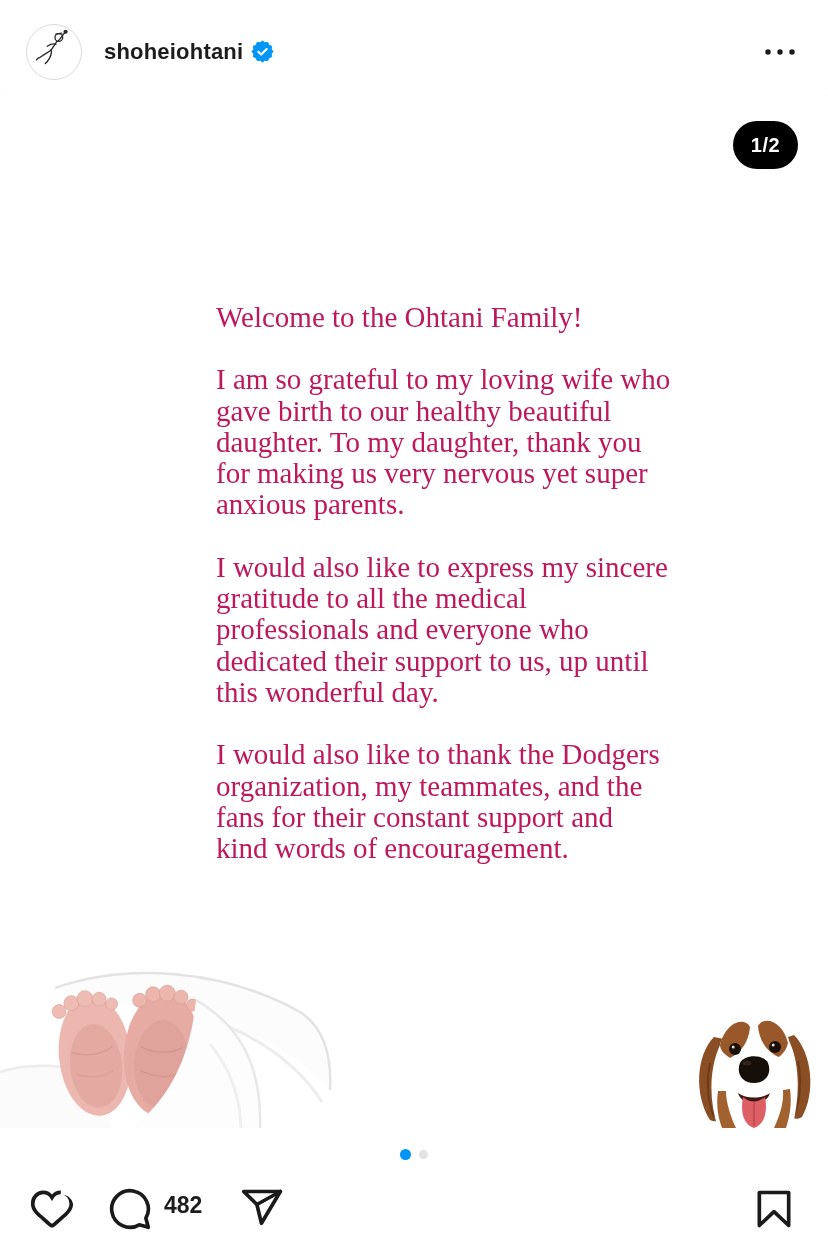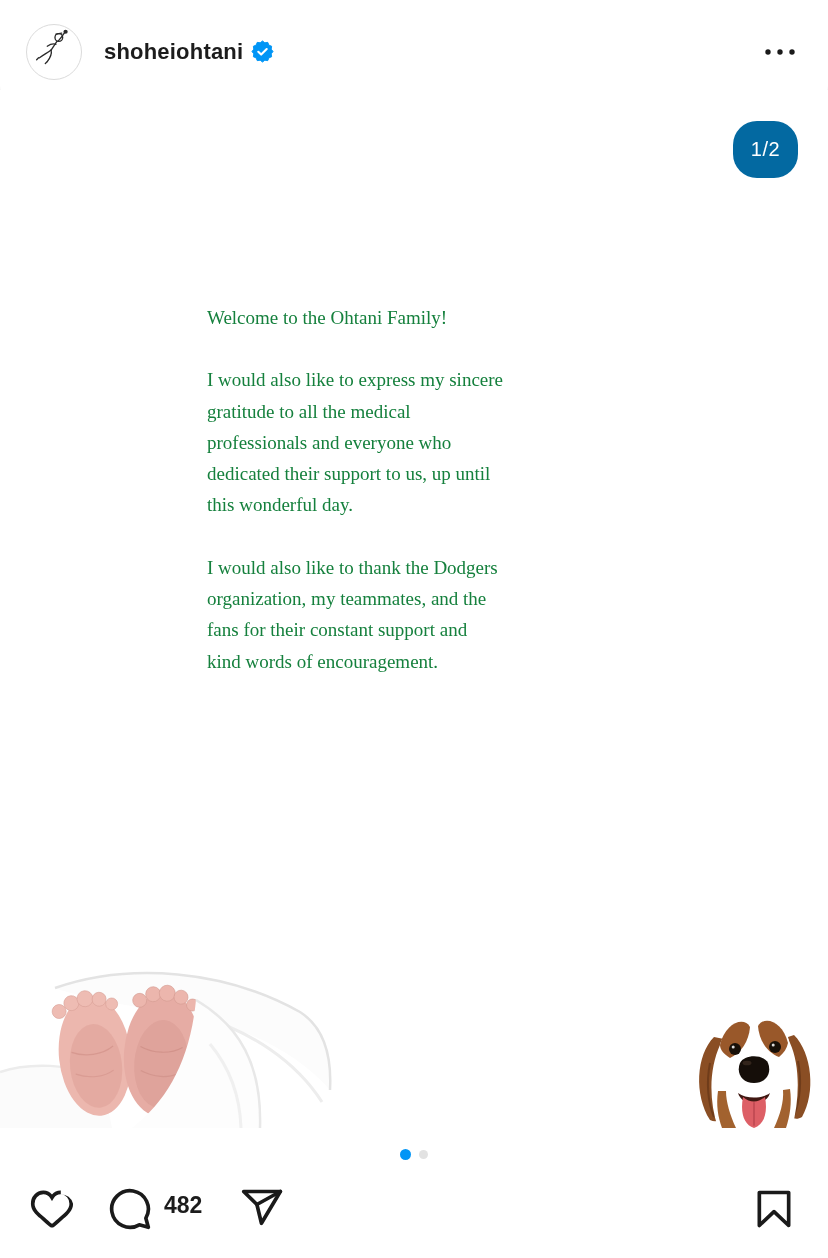--- a/index.html
+++ b/index.html
@@ -30,29 +30,29 @@
   .verified { margin-left:8px; display:flex; align-items:center; }
   .more-btn { margin-left:auto; display:flex; align-items:center; padding:6px; cursor:pointer; }
 
   
   .media {
     position:absolute; top:90px; left:0; width:828px; height:1038px;
     background:#fff; overflow:hidden;
   }
   .page-pill {
     position:absolute; top:31px; right:30px;
-    width:65px; height:57px; border-radius:24px;
-    background:#0369a1; color:#fff;
+    width:65px; height:48px; border-radius:24px;
+    background:#000000; color:#fff;
     display:flex; align-items:center; justify-content:center;
-    font-size:20px; font-weight:400; letter-spacing:.5px;
+    font-size:20px; font-weight:700; letter-spacing:.5px;
   }
   .letter {
-    position:absolute; left:207px; top:212px; width:440px;
+    position:absolute; left:216px; top:212px; width:440px;
     font-family:"Liberation Serif","DejaVu Serif",serif;
-    font-size:19px; line-height:31.3px; color:#15803d;
+    font-size:29px; line-height:31.3px; color:#be185d;
   }
   .letter .para { margin-bottom:31px; }
   .letter .line { white-space:nowrap; }
   .photo-feet { position:absolute; left:0; bottom:0; }
   .photo-dog { position:absolute; right:0; bottom:0; }
 
   
   .dots {
     position:absolute; top:1148px; left:0; width:828px; height:13px;
     display:flex; align-items:center; justify-content:center; gap:8px;
@@ -117,20 +117,27 @@
 
     <div class="page-pill">
       <span>1/2</span>
     </div>
 
     <div class="letter">
       <div class="para">
         <div class="line">Welcome to the Ohtani Family!</div>
       </div>
       <div class="para">
+        <div class="line">I am so grateful to my loving wife who</div>
+        <div class="line">gave birth to our healthy beautiful</div>
+        <div class="line">daughter. To my daughter, thank you</div>
+        <div class="line">for making us very nervous yet super</div>
+        <div class="line">anxious parents.</div>
+      </div>
+      <div class="para">
         <div class="line">I would also like to express my sincere</div>
         <div class="line">gratitude to all the medical</div>
         <div class="line">professionals and everyone who</div>
         <div class="line">dedicated their support to us, up until</div>
         <div class="line">this wonderful day.</div>
       </div>
       <div class="para">
         <div class="line">I would also like to thank the Dodgers</div>
         <div class="line">organization, my teammates, and the</div>
         <div class="line">fans for their constant support and</div>

